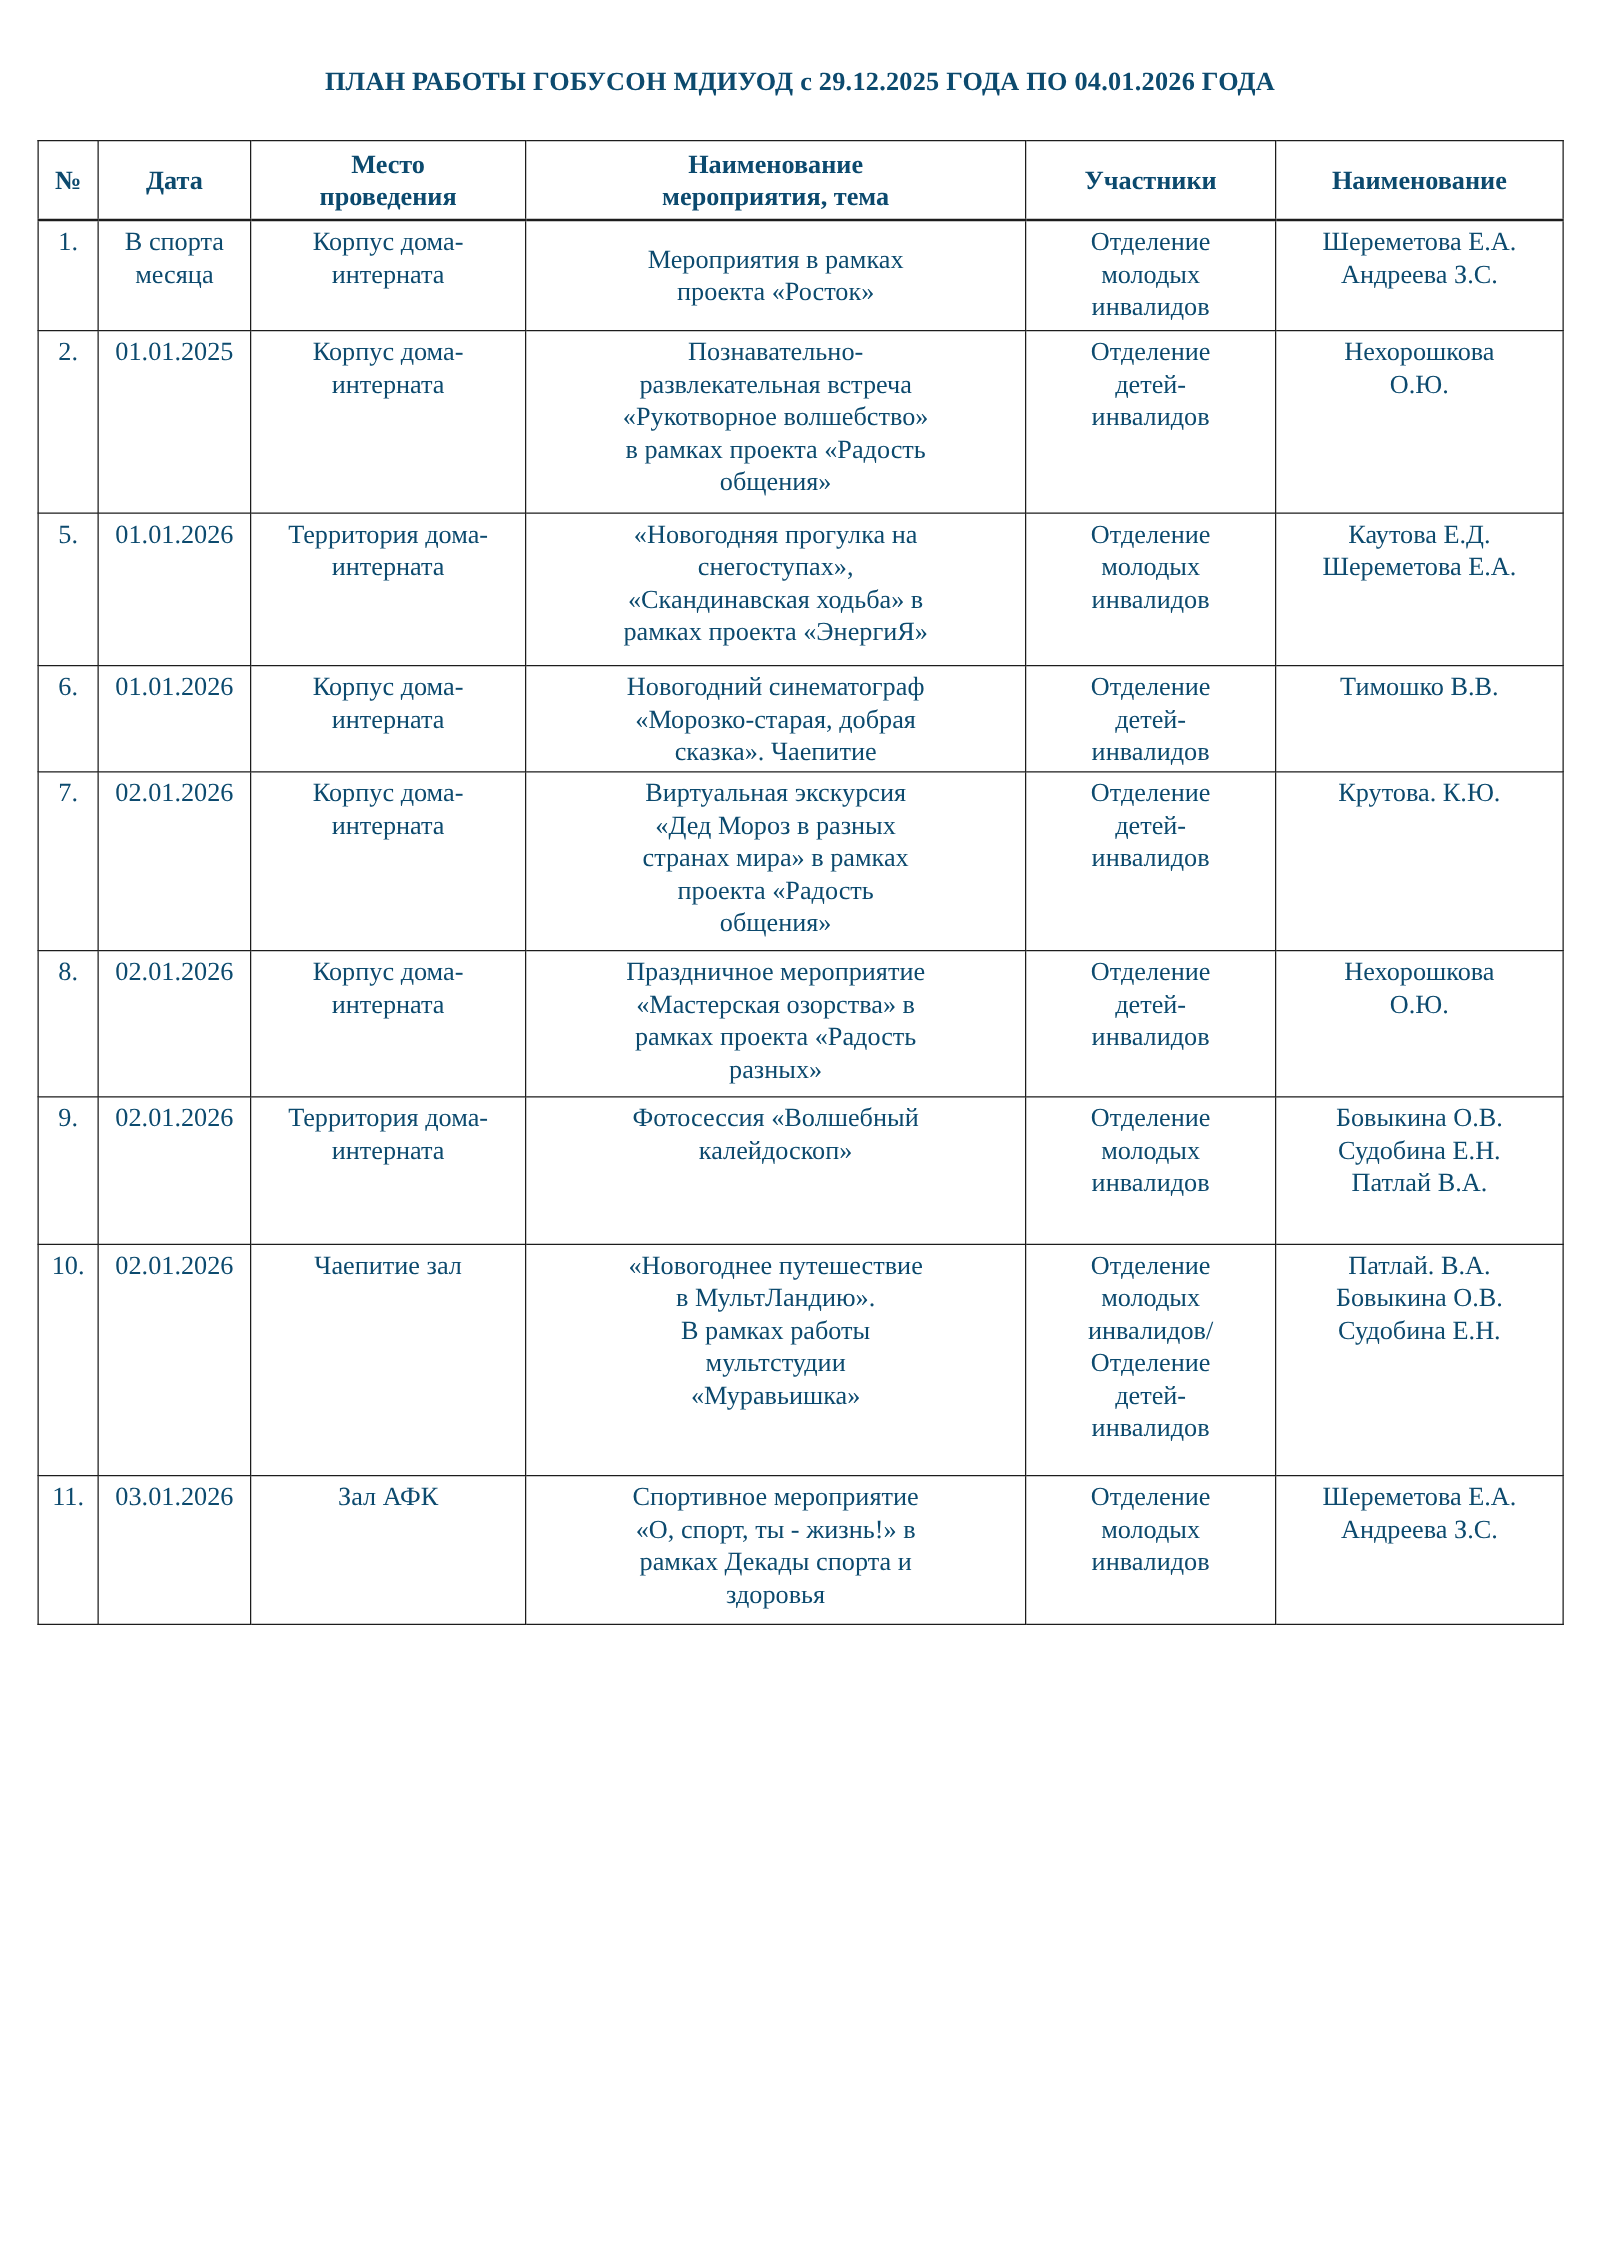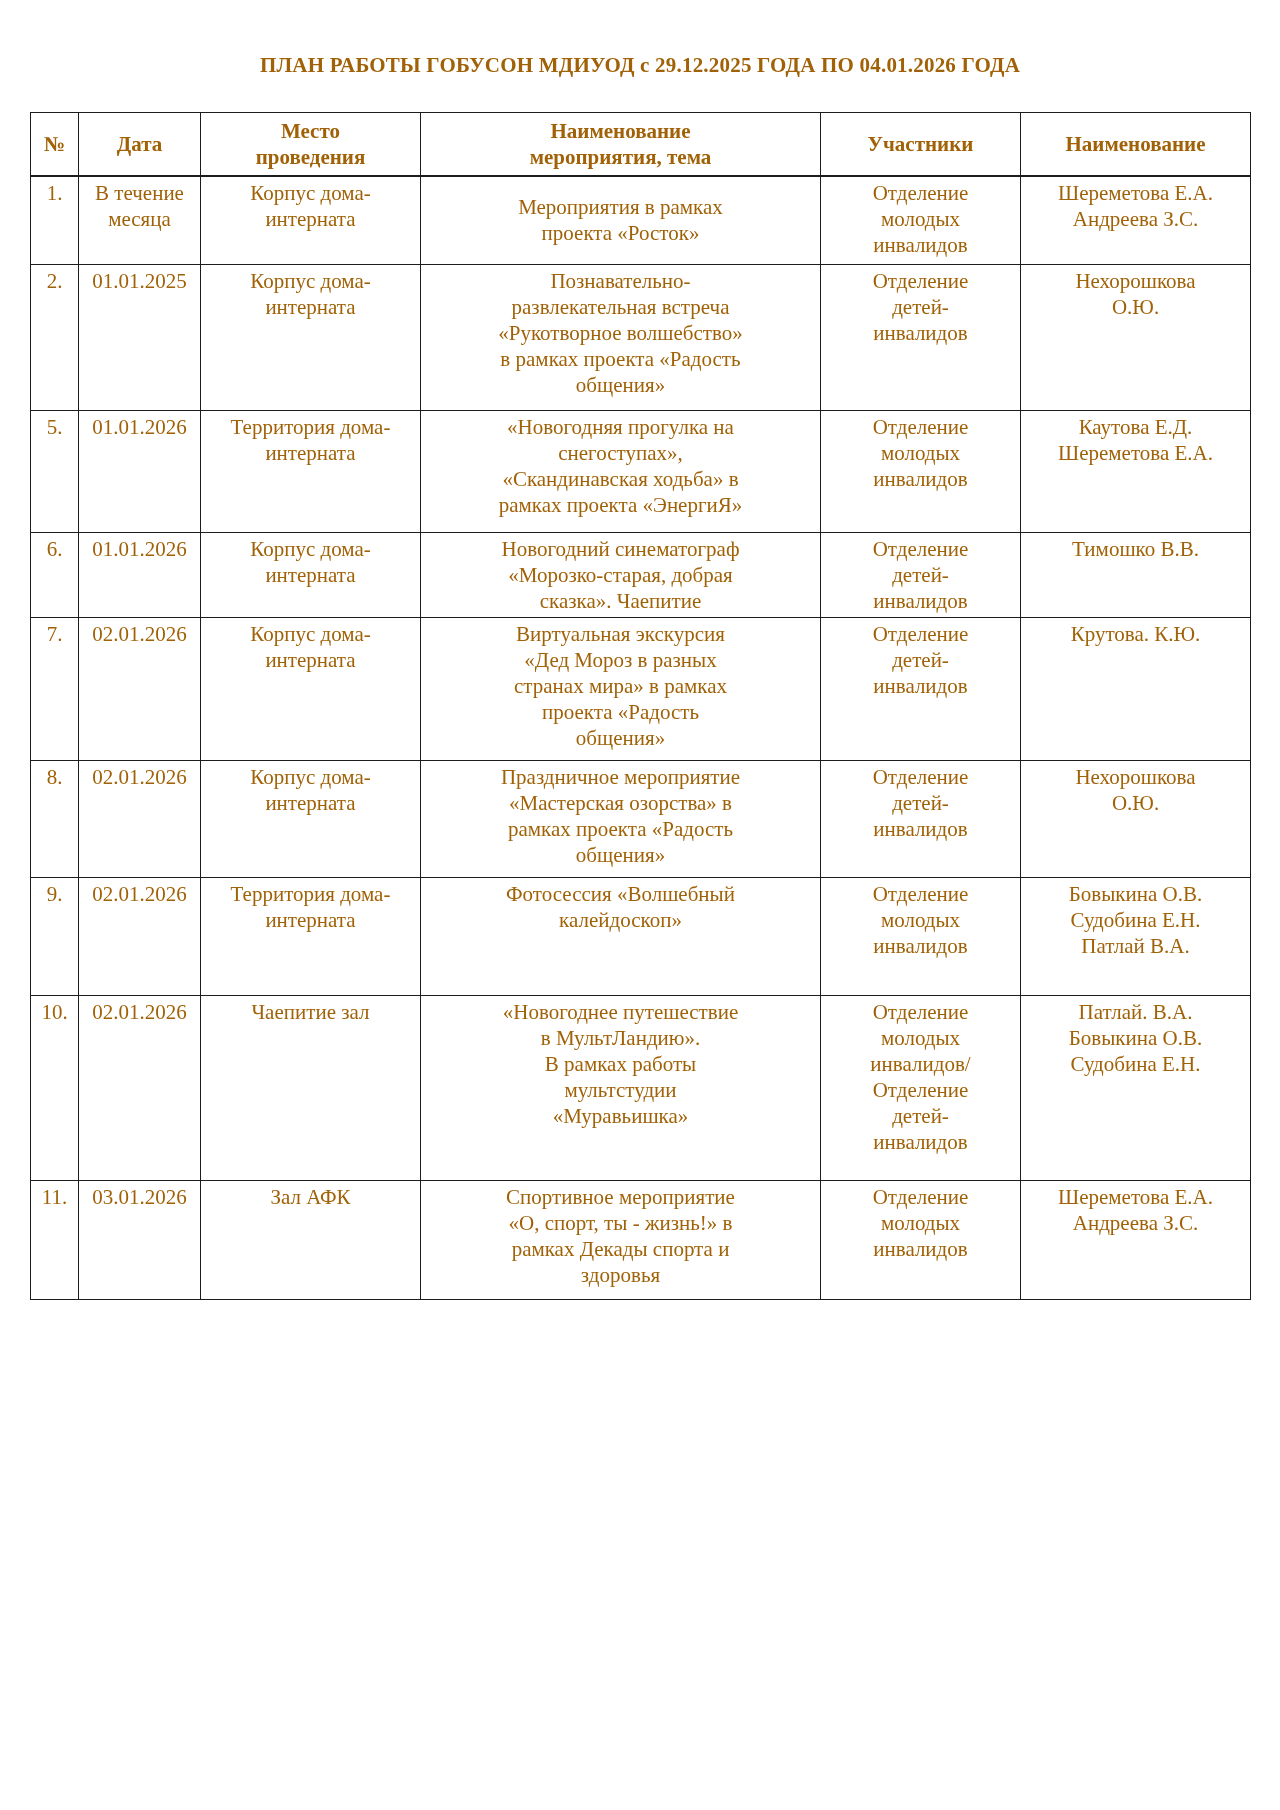--- a/index.html
+++ b/index.html
@@ -6,21 +6,21 @@
     margin: 0;
     padding: 0;
     background: #ffffff;
   }
   .page {
     position: relative;
     width: 1280px;
     height: 1810px;
     background: #ffffff;
     font-family: "Liberation Serif", "DejaVu Serif", serif;
-    color: #a16207;
+    color: #0c4a6e;
     overflow: hidden;
     text-decoration: underline;
   }
   .doc-title {
     position: absolute;
     top: 52px;
     left: 0;
     width: 1280px;
     text-align: center;
     font-size: 21px;
@@ -104,21 +104,21 @@
 проведения</th>
         <th>Наименование
 мероприятия, тема</th>
         <th>Участники</th>
         <th>Наименование</th>
       </tr>
     </thead>
     <tbody>
       <tr>
         <td>1.</td>
-        <td>В течение
+        <td>В спорта
 месяца</td>
         <td>Корпус дома-
 интерната</td>
         <td>Мероприятия в рамках
 проекта «Росток»</td>
         <td>Отделение
 молодых
 инвалидов</td>
         <td>Шереметова Е.А.
 Андреева З.С.</td>
@@ -183,21 +183,21 @@
         <td>Крутова. К.Ю.</td>
       </tr>
       <tr>
         <td>8.</td>
         <td>02.01.2026</td>
         <td>Корпус дома-
 интерната</td>
         <td>Праздничное мероприятие
 «Мастерская озорства» в
 рамках проекта «Радость
-общения»</td>
+разных»</td>
         <td>Отделение
 детей-
 инвалидов</td>
         <td>Нехорошкова
 О.Ю.</td>
       </tr>
       <tr>
         <td>9.</td>
         <td>02.01.2026</td>
         <td>Территория дома-

